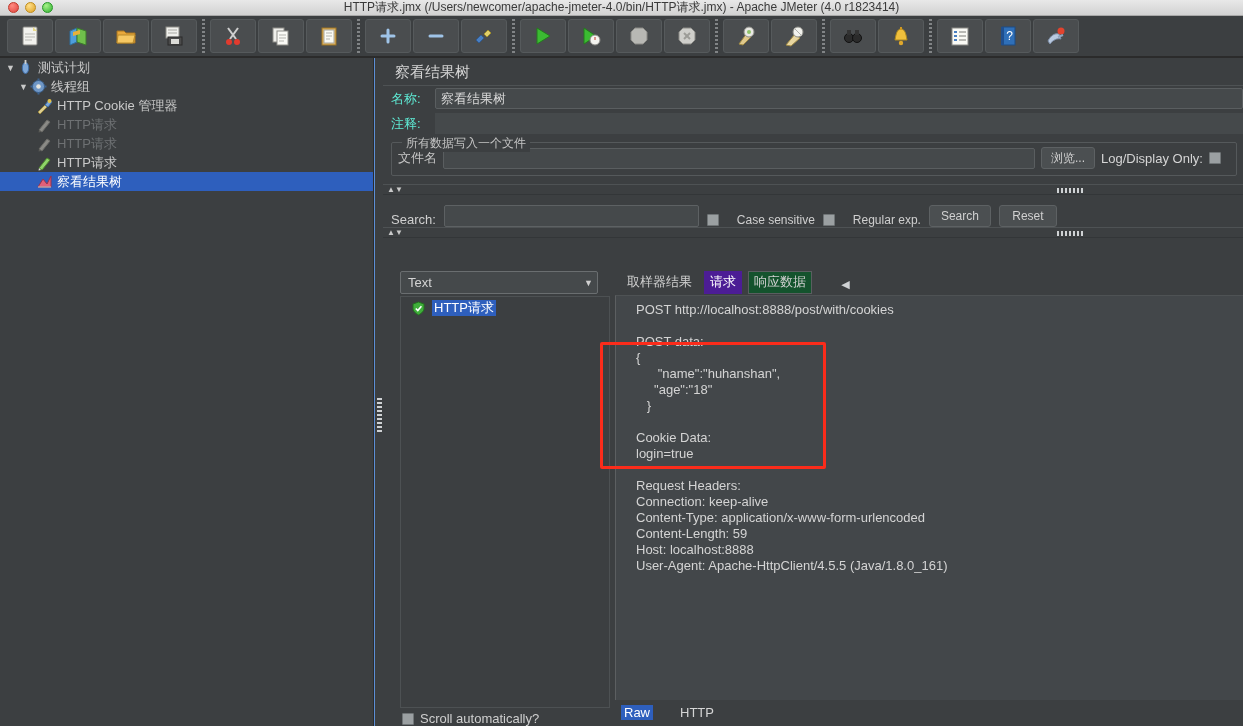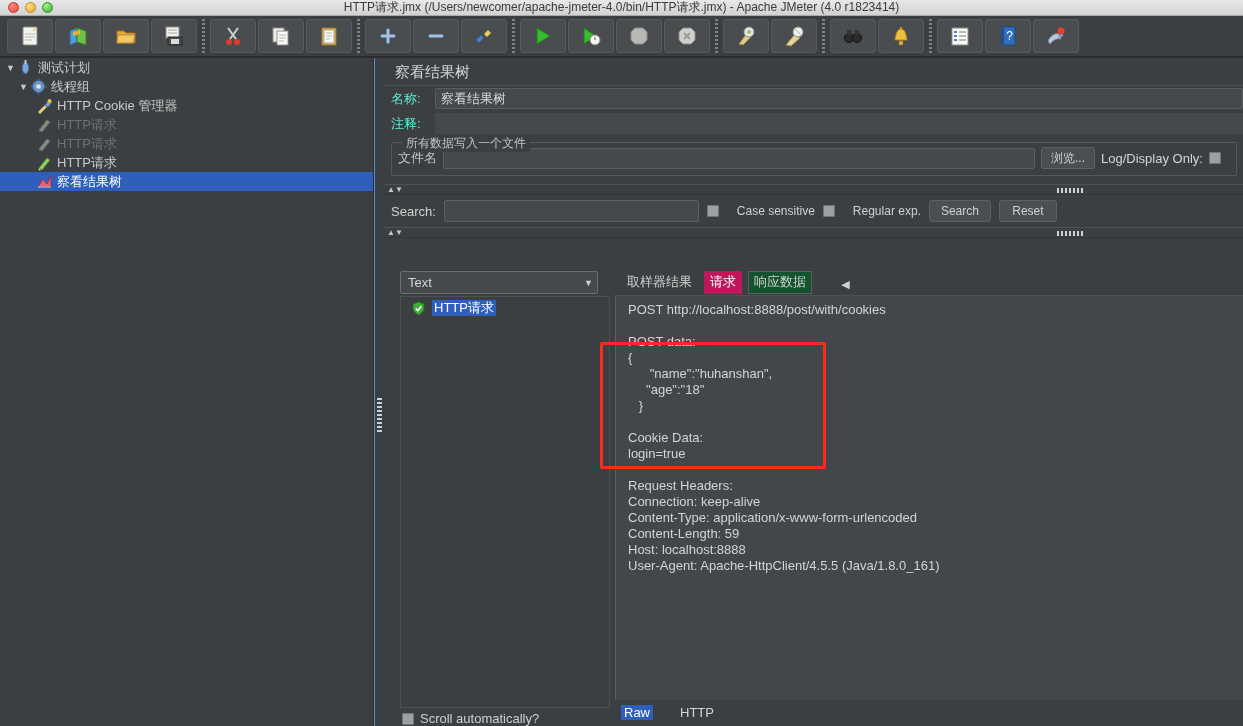--- a/index.html
+++ b/index.html
@@ -136,21 +136,21 @@
     height: 11px; background: #3c3f41; position: relative;
     border-top: 1px solid #4e5254; border-bottom: 1px solid #333638;
     display: flex; align-items: center;
   }
   .sb-arrows { font-size: 8px; color: #c9c9c9; padding-left: 4px; letter-spacing: 0px; }
   .sb-grip {
     position: absolute; right: 160px; top: 3px; width: 26px; height: 5px;
     background: repeating-linear-gradient(to right, #cfd2d4 0 2px, transparent 2px 4px);
   }
 
-  .searchrow { display: flex; align-items: center; height: 32px; padding-left: 8px; gap: 8px; }
+  .searchrow { display: flex; align-items: flex-end; height: 32px; padding-left: 8px; gap: 8px; }
   .search-label { font-size: 13px; color: #d0d0d0; }
   .search-input {
     width: 255px; height: 22px; background: #45494b;
     border: 1px solid #5d6163; border-radius: 2px;
   }
   .chk-wrap { display: flex; align-items: center; gap: 18px; font-size: 12px; color: #cfcfcf; }
   .chkbox {
     width: 12px; height: 12px; background: #9ba0a2;
     border: 1px solid #707577; border-radius: 1px; display: block;
   }
@@ -188,26 +188,26 @@
   }
 
   .res-right {
     position: absolute; left: 232px; top: 0; width: 628px; height: 455px;
   }
   .tabs { display: flex; align-items: flex-end; height: 23px; padding-left: 6px; gap: 6px; }
   .tab {
     font-size: 13px; color: #d0d0d0; padding: 1px 5px 2px 5px;
     border: 1px solid transparent;
   }
-  .tab.active { background: #be185d; color: #ffffff; }
+  .tab.active { background: #4c1d95; color: #ffffff; }
   .tab.plain { border: 1px solid #5a5e60; background: #14532d; }
   .content-area {
     position: absolute; left: 0; top: 24px; width: 628px; height: 405px;
     background: #43474a; border-left: 1px solid #5c5f61; border-top: 1px solid #4e5254;
-    padding: 6px 0 0 12px;
+    padding: 6px 0 0 20px;
     font-size: 13px; line-height: 16px; color: #d4d4d4;
     white-space: pre; overflow: hidden;
   }
   .radio-row {
     position: absolute; left: 6px; top: 434px;
     display: flex; align-items: center; gap: 24px;
   }
   .radio-pill { font-size: 13px; color: #d5d5d5; padding: 0 3px; }
   .radio-pill.active { background: #2e5fbd; color: #ffffff; }
 

